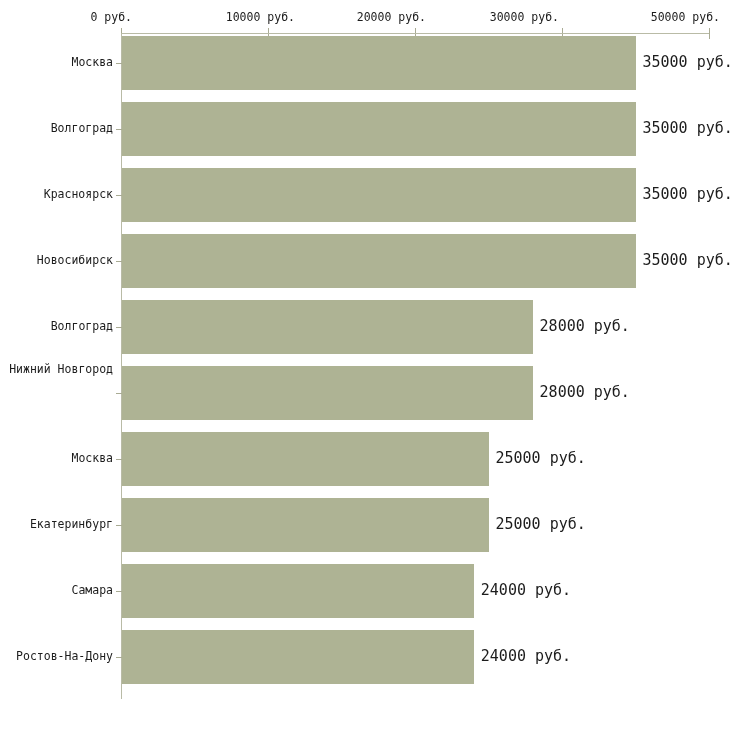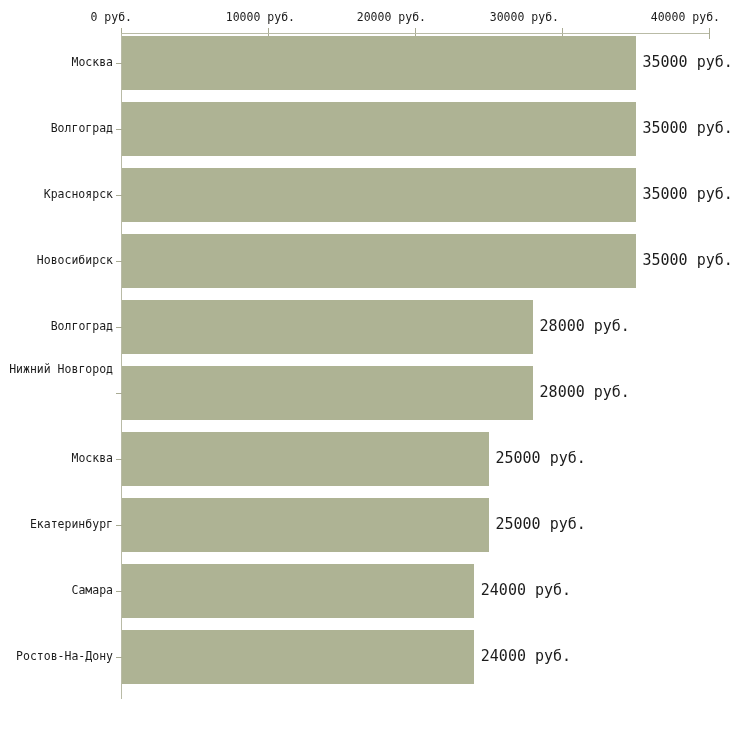--- a/index.html
+++ b/index.html
@@ -101,21 +101,21 @@
   <div class="plot-layer" id="x-ticks-layer">
       <div class="x-tick" style="left: 120.5px;"></div>
       <div class="x-tick-label" style="left: 132px;">0 руб.</div>
       <div class="x-tick" style="left: 267.5px;"></div>
       <div class="x-tick-label" style="left: 295px;">10000 руб.</div>
       <div class="x-tick" style="left: 414.5px;"></div>
       <div class="x-tick-label" style="left: 426px;">20000 руб.</div>
       <div class="x-tick" style="left: 561.5px;"></div>
       <div class="x-tick-label" style="left: 547px; margin-left: 12px;">30000 руб.</div>
       <div class="x-tick" style="left: 708.5px;"></div>
-      <div class="x-tick-label" style="left: 720px;">40000 руб.</div>
+      <div class="x-tick-label" style="left: 720px;">50000 руб.</div>
     </div>
   <div class="x-axis-line"></div>
 
   <div class="y-axis-line"></div>
   <div class="plot-layer" id="y-ticks-layer">
       <div class="y-tick" style="top: 63px;"></div>
       <div class="y-tick-label" style="top: 56px;">Москва</div>
       <div class="y-tick" style="top: 129px;"></div>
       <div class="y-tick-label" style="top: 122px;">Волгоград</div>
       <div class="y-tick" style="top: 195px;"></div>

